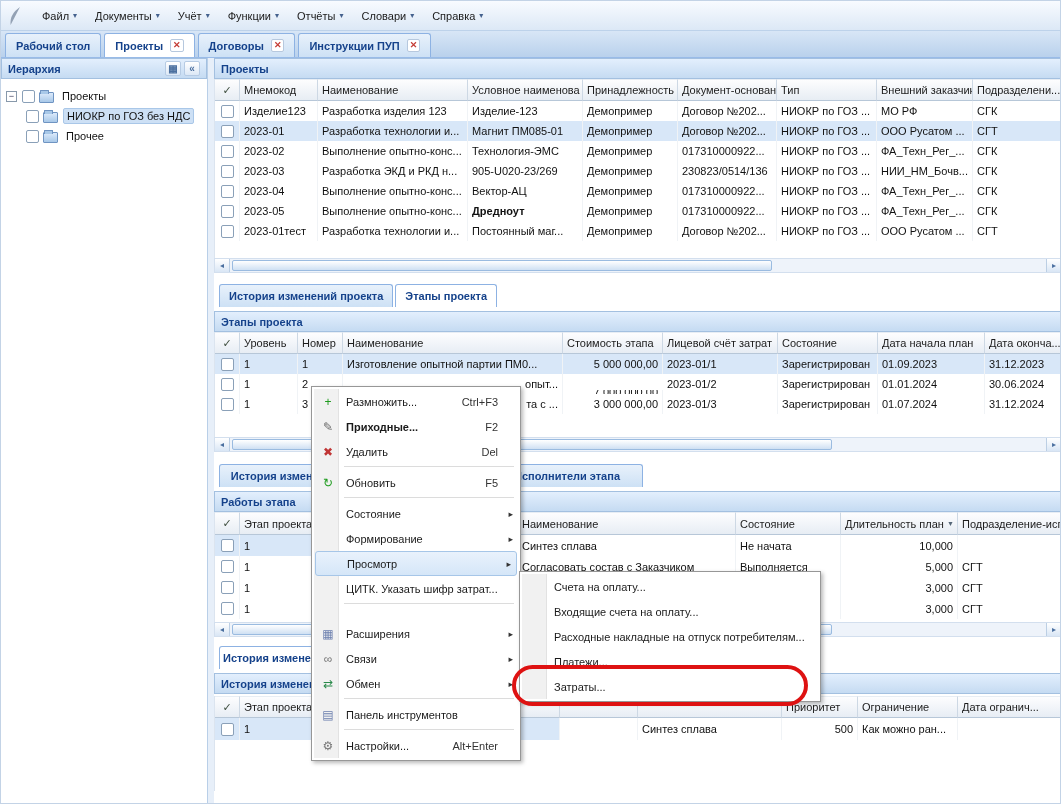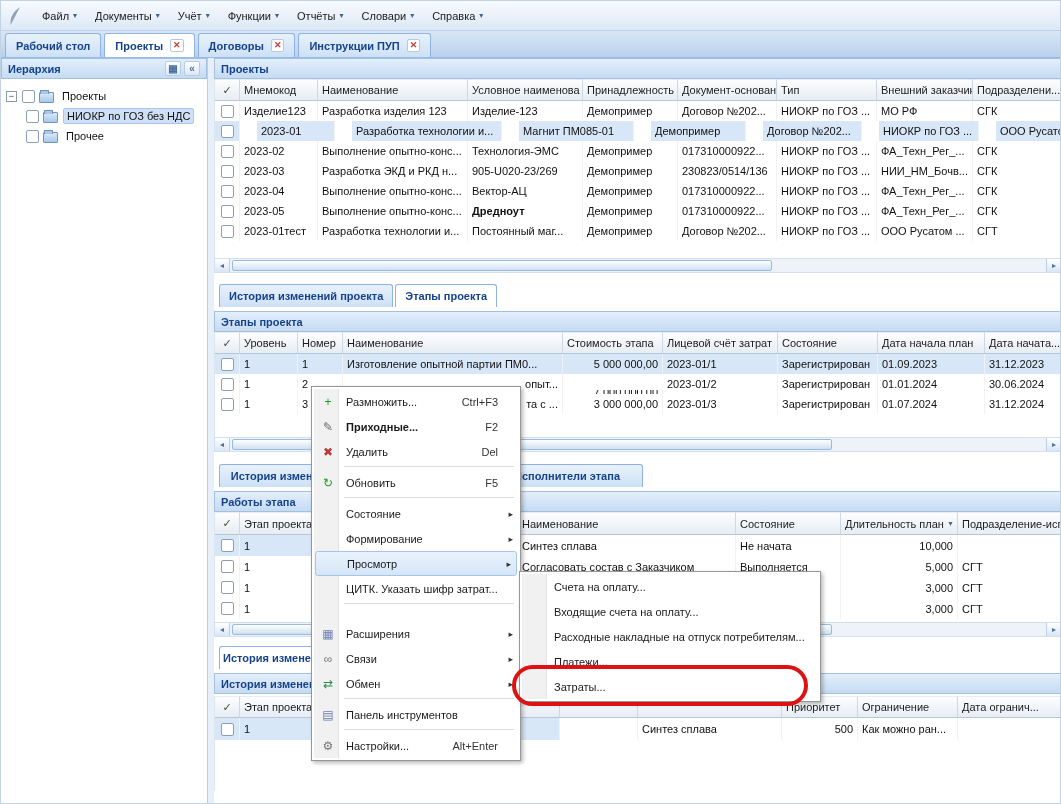--- a/index.html
+++ b/index.html
@@ -206,21 +206,21 @@
         </div>
         <div class="gc" style="width: 78px;">Изделие123</div>
         <div class="gc" style="width: 150px;">Разработка изделия 123</div>
         <div class="gc" style="width: 115px;">Изделие-123</div>
         <div class="gc" style="width: 95px;">Демопример</div>
         <div class="gc" style="width: 99px;">Договор №202...</div>
         <div class="gc" style="width: 100px;">НИОКР по ГОЗ ...</div>
         <div class="gc" style="width: 96px;">МО РФ</div>
         <div class="gc" style="width: 90px;">СГК</div>
       </div>
-      <div class="gr sel" style="height: 20px; gap: 17px;">
+      <div class="gr sel" style="height: 20px;">
         <div class="gc c" style="width: 25px;">
           <span class="cb"></span>
         </div>
         <div class="gc" style="width: 78px;">2023-01</div>
         <div class="gc" style="width: 150px;">Разработка технологии и...</div>
         <div class="gc" style="width: 115px;">Магнит ПМ085-01</div>
         <div class="gc" style="width: 95px;">Демопример</div>
         <div class="gc" style="width: 99px;">Договор №202...</div>
         <div class="gc" style="width: 100px;">НИОКР по ГОЗ ...</div>
         <div class="gc" style="width: 96px;">ООО Русатом ...</div>
@@ -312,21 +312,21 @@
         <div class="gh-cell" style="width: 115px;">
           <span>Лицевой счёт затрат</span>
         </div>
         <div class="gh-cell" style="width: 100px;">
           <span>Состояние</span>
         </div>
         <div class="gh-cell" style="width: 107px;">
           <span>Дата начала план</span>
         </div>
         <div class="gh-cell" style="width: 78px;">
-          <span>Дата начата...</span>
+          <span>Дата оконча...</span>
         </div>
       </div>
       <div class="gr sel" style="height: 20px;">
         <div class="gc c" style="width: 25px;">
           <span class="cb"></span>
         </div>
         <div class="gc" style="width: 58px;">1</div>
         <div class="gc" style="width: 45px;">1</div>
         <div class="gc" style="width: 220px;">Изготовление опытной партии ПМ0...</div>
         <div class="gc r" style="width: 100px;">5 000 000,00</div>

